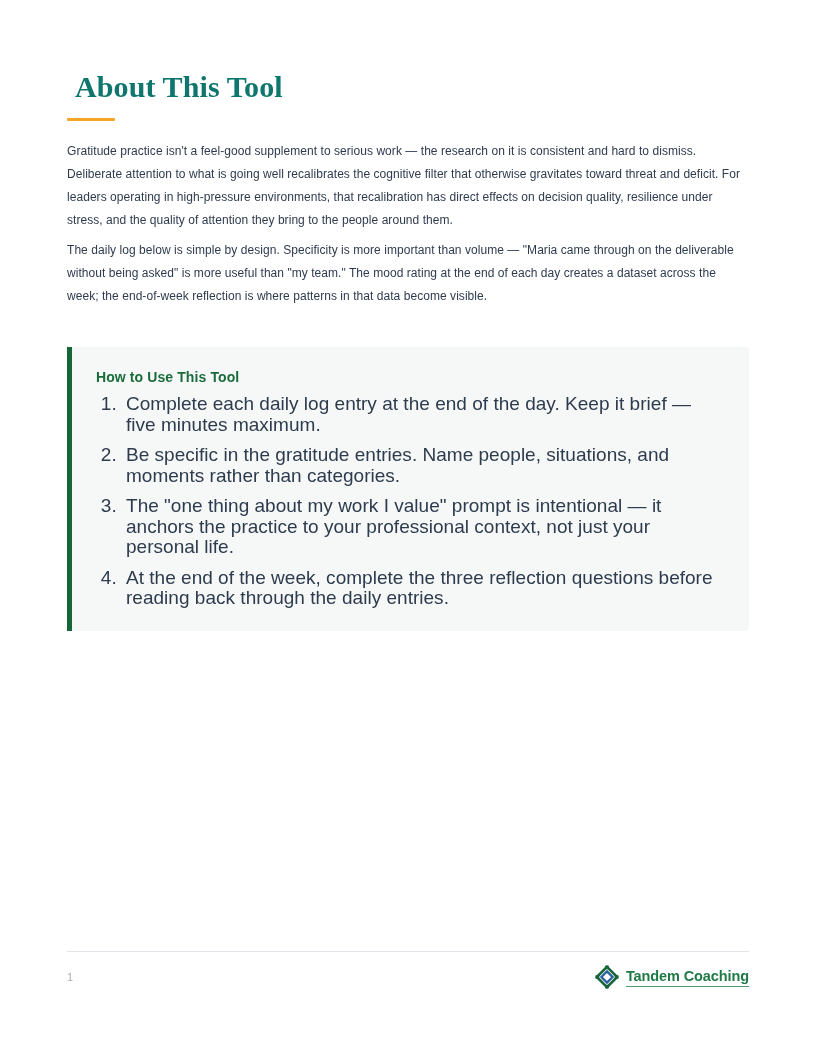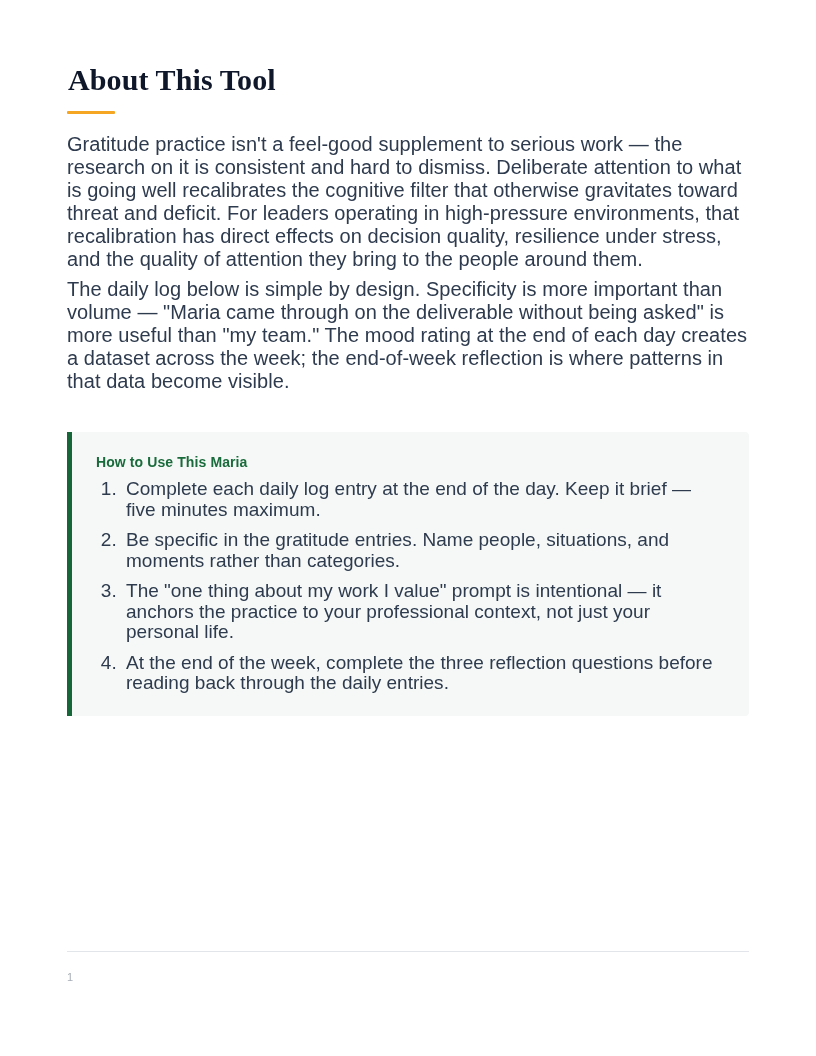--- a/index.html
+++ b/index.html
@@ -29,38 +29,38 @@
     top: 62px;
     width: 682px;
   }
 
   
   .page-title {
     font-family: "Liberation Serif", serif;
     font-weight: bold;
     font-size: 30px;
     line-height: 34px;
-    color: #0f172a;
+    color: #0f766e;
     letter-spacing: 0.1px;
-    margin: 1px;
+    margin: 8px;
     padding: 0;
   }
   .title-rule {
     width: 48px;
     height: 3px;
     background: #f5a623;
     margin-top: 14px;
     margin-bottom: 0;
     border-radius: 1px;
   }
 
   
   .body-par {
     font-family: "Liberation Sans", sans-serif;
-    font-size: 20px;
+    font-size: 12px;
     line-height: 23px;
     color: #2e3b4e;
     margin: 0;
     letter-spacing: 0.05px;
   }
   .par-first { margin-top: 19px; }
   .par-next  { margin-top: 7px; }
 
   
   .callout {
@@ -149,31 +149,42 @@
 
     <h1 class="page-title">About This Tool</h1>
 
     <div class="title-rule"></div>
 
     <p class="body-par par-first">Gratitude practice isn't a feel-good supplement to serious work — the research on it is consistent and hard to dismiss. Deliberate attention to what is going well recalibrates the cognitive filter that otherwise gravitates toward threat and deficit. For leaders operating in high-pressure environments, that recalibration has direct effects on decision quality, resilience under stress, and the quality of attention they bring to the people around them.</p>
 
     <p class="body-par par-next">The daily log below is simple by design. Specificity is more important than volume — "Maria came through on the deliverable without being asked" is more useful than "my team." The mood rating at the end of each day creates a dataset across the week; the end-of-week reflection is where patterns in that data become visible.</p>
 
     <div class="callout">
-      <div class="callout-heading">How to Use This Maria</div>
+      <div class="callout-heading">How to Use This Tool</div>
       <ol class="callout-list">
         <li>Complete each daily log entry at the end of the day. Keep it brief — five minutes maximum.</li>
         <li>Be specific in the gratitude entries. Name people, situations, and moments rather than categories.</li>
         <li>The "one thing about my work I value" prompt is intentional — it anchors the practice to your professional context, not just your personal life.</li>
         <li>At the end of the week, complete the three reflection questions before reading back through the daily entries.</li>
       </ol>
     </div>
 
   </div>
 
   <div class="footer">
     <div class="footer-rule"></div>
     <div class="footer-row">
       <div class="page-number">1</div>
+      <div class="brand">
+        <svg class="brand-mark" width="24" height="24" viewBox="0 0 24 24">
+          <rect x="10.2" y="0.6" width="3.6" height="3.6" fill="#16663a"></rect>
+          <rect x="10.2" y="19.8" width="3.6" height="3.6" fill="#16663a"></rect>
+          <rect x="0.6" y="10.2" width="3.6" height="3.6" fill="#16663a"></rect>
+          <rect x="19.8" y="10.2" width="3.6" height="3.6" fill="#16663a"></rect>
+          <path d="M12 1.8 L22.2 12 L12 22.2 L1.8 12 Z" fill="none" stroke="#16663a" stroke-width="2.6"></path>
+          <path d="M12 6.4 L17.6 12 L12 17.6 L6.4 12 Z" fill="none" stroke="#2b5c9e" stroke-width="2.2"></path>
+        </svg>
+        <span class="brand-name">Tandem Coaching</span>
+      </div>
     </div>
   </div>
 
 </div>
 
 </body></html>

